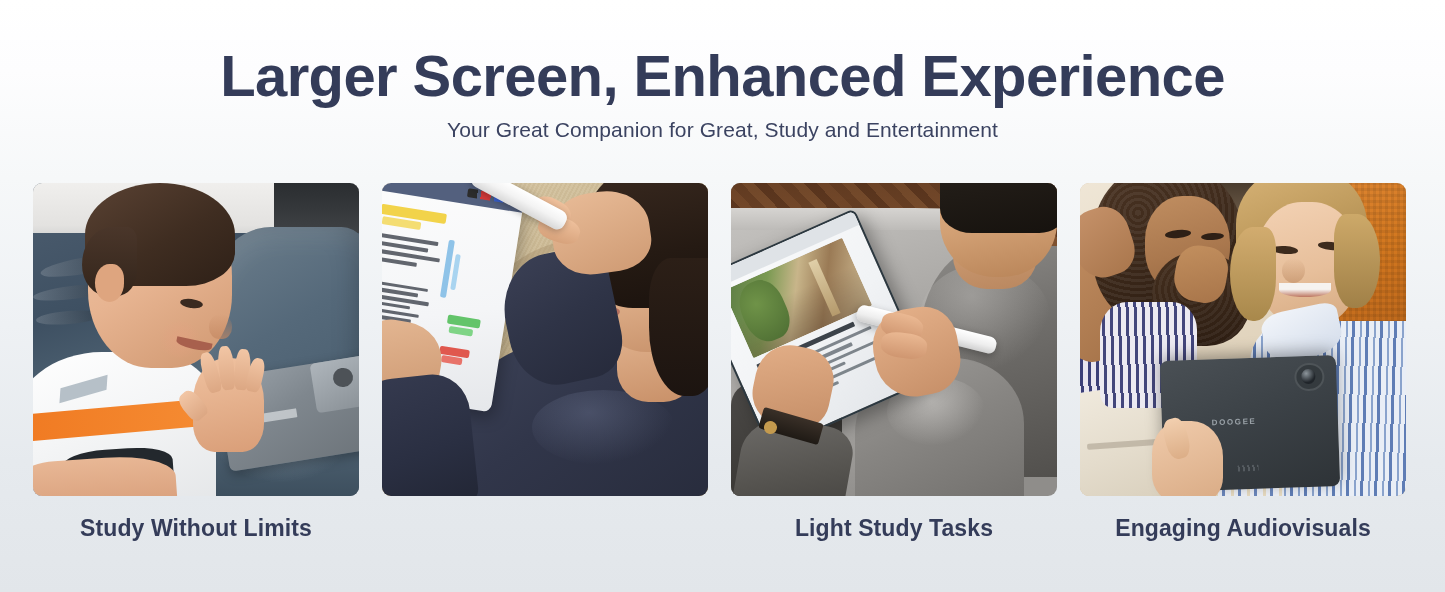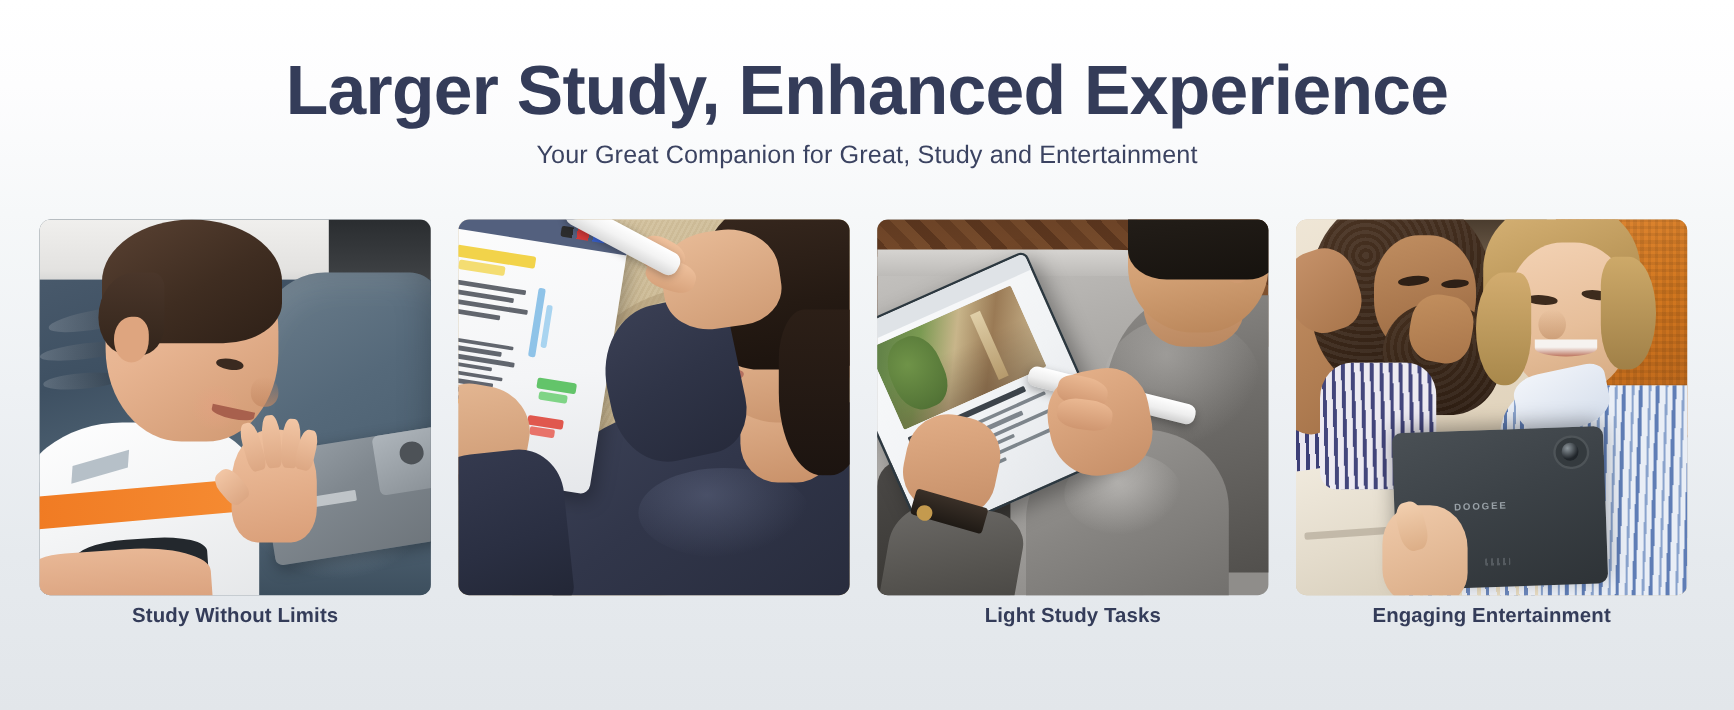--- a/index.html
+++ b/index.html
@@ -78,22 +78,22 @@
     height: 313px;
     border-radius: 9px;
     overflow: hidden;
     position: relative;
     background: #cfd4d9;
   }
 
   .photo .layer { position: absolute; }
 
   .caption {
-    margin-top: 7px;
-    font-size: 17px;
+    margin-top: 19px;
+    font-size: 23px;
     font-weight: 600;
     color: #343c59;
     letter-spacing: 0.1px;
     white-space: nowrap;
     text-align: center;
   }
 
   
   .p1 { background: #5d6a75; }
   .p1 .wall {
@@ -780,21 +780,21 @@
     background: repeating-linear-gradient(90deg, #555b60 0 2px, transparent 2px 5px);
     border-radius: 1px;
   }
 </style>
 </head>
 <body>
 
 <div class="page">
 
   <div class="header">
-    <div class="headline">Larger Study, Enhanced Experience</div>
+    <div class="headline">Larger Screen, Enhanced Experience</div>
     <div class="subheadline">Your Great Companion for Great, Study and Entertainment</div>
   </div>
 
   <div class="cards">
 
     <div class="card">
       <div class="photo p1">
         <div class="layer wall"></div>
         <div class="layer wall-dark"></div>
         <div class="layer sofa-back"></div>
@@ -955,17 +955,17 @@
         <div class="layer m-shirt-left"></div>
         <div class="layer tablet">
           <div class="layer tablet-cam"></div>
           <div class="layer tablet-cam-lens"></div>
           <div class="layer tablet-logo">DOOGEE</div>
           <div class="layer tablet-ports"></div>
         </div>
         <div class="layer m-hand"></div>
         <div class="layer m-thumb"></div>
       </div>
-      <div class="caption">Engaging Entertainment</div>
+      <div class="caption">Engaging Audiovisuals</div>
     </div>
 
   </div>
 </div>
 
 </body></html>

